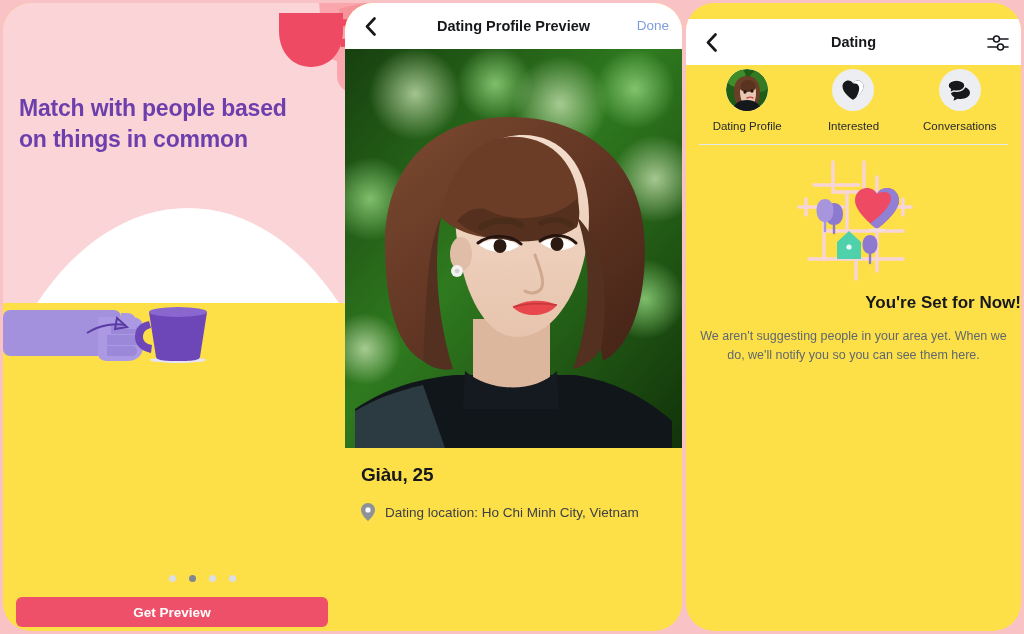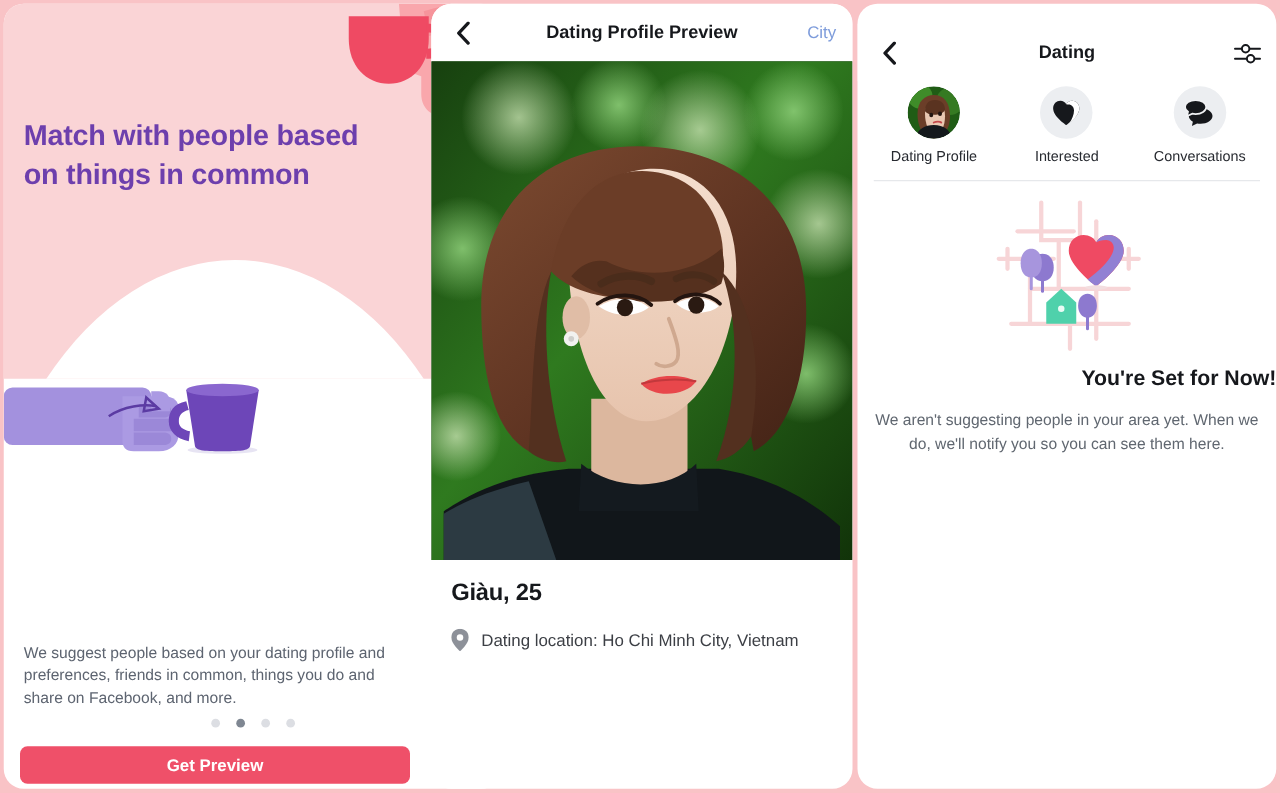--- a/index.html
+++ b/index.html
@@ -13,23 +13,23 @@
     position: relative;
     width: 1024px; height: 634px;
     background: #f9c3c6;
   }
 
   
   .panel {
     position: absolute;
     top: 3px;
     height: 628px;
-    border-radius: 16px;
+    border-radius: 28px;
     overflow: hidden;
-    background: #ffffff;
+    background: #fde047;
   }
   #panel-onboarding { left: 3px;   width: 398px; }
   #panel-preview    { left: 345px; width: 337px; }
   #panel-dating     { left: 686px; width: 335px; }
 
   
   .ob-top {
     position: absolute; left: 0; top: 0; width: 100%; height: 300px;
     background: #fad4d6;
     overflow: hidden;
@@ -188,42 +188,41 @@
       <path d="M104 47 L128 47 C132 47 134 49 134 52 C134 55 132 57 128 57 L104 57 Z" fill="#9b88d8"></path>
       <path d="M118 14 L124 14 C130 14 133 18 133 23 L133 30 L118 30 Z" fill="#ab9ae3"></path>
       <path d="M84 34 C96 26 112 24 122 26" stroke="#5b3ba3" stroke-width="2" fill="none"></path>
       <path d="M114 19 L124 28 L112 30 Z" fill="none" stroke="#5b3ba3" stroke-width="2"></path>
       <ellipse cx="175" cy="61" rx="28" ry="3" fill="#e7e4f3"></ellipse>
       <path d="M146 13 L204 13 L197 58 C196 61 192 62 175 62 C158 62 154 61 153 58 Z" fill="#6d46b8"></path>
       <ellipse cx="175" cy="13" rx="29" ry="5" fill="#8a67cf"></ellipse>
       <path d="M146 22 C136 24 132 30 132 38 C132 46 138 52 148 54 L149 46 C143 45 140 42 140 38 C140 33 143 30 148 29 Z" fill="#6d46b8"></path>
     </svg>
 
-    <div class="ob-desc">We suggest people based on your dating profile and preferences, friends in common, things you do and share on Facebook, and more.</div>
 
     <div class="ob-dots">
       <span class="dot"></span>
       <span class="dot active"></span>
       <span class="dot"></span>
       <span class="dot"></span>
     </div>
 
     <button class="ob-cta">Get Preview</button>
   </div>
 
   <div class="panel" id="panel-preview">
 
     <div class="nav-bar">
       <div class="nav-back">
         <svg width="11" height="19" viewBox="0 0 11 19">
           <path d="M9.5 1.5 L2 9.5 L9.5 17.5" fill="none" stroke="#16181c" stroke-width="2.6" stroke-linecap="round" stroke-linejoin="round"></path>
         </svg>
       </div>
       <div class="nav-title">Dating Profile Preview</div>
-      <div class="nav-action">City</div>
+      <div class="nav-action">Done</div>
     </div>
 
     <div class="photo">
       <svg width="337" height="399" viewBox="0 0 337 399" preserveAspectRatio="xMidYMid slice">
         <defs>
           <radialGradient id="bokeh1" cx="0.5" cy="0.5" r="0.5">
             <stop offset="0%" stop-color="#8fd07a" stop-opacity="0.85"></stop>
             <stop offset="100%" stop-color="#8fd07a" stop-opacity="0"></stop>
           </radialGradient>
           <radialGradient id="bokeh2" cx="0.5" cy="0.5" r="0.5">

